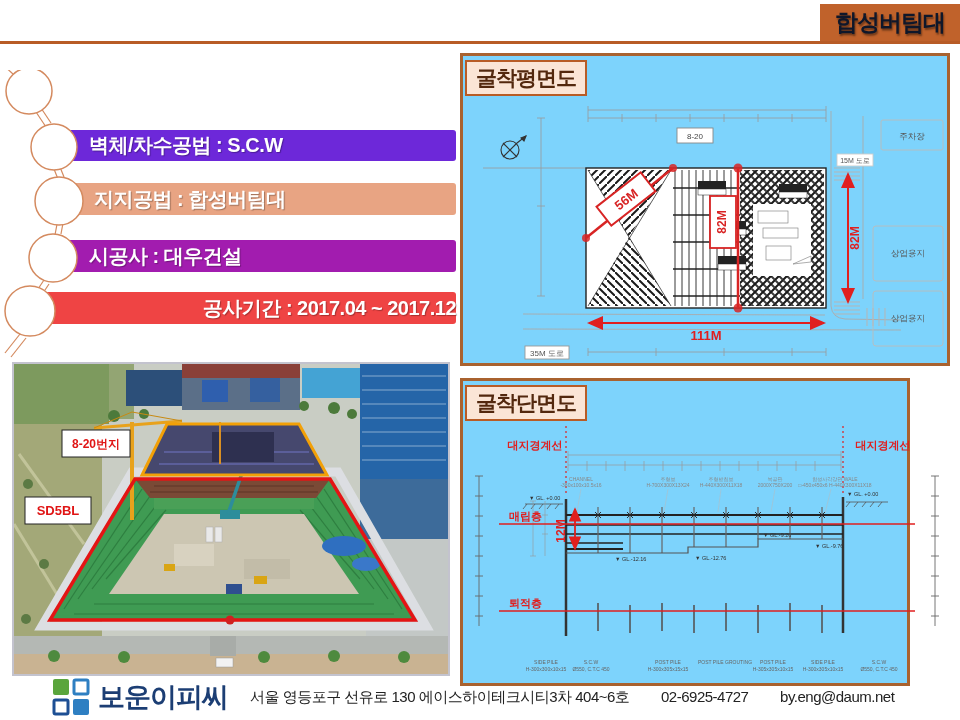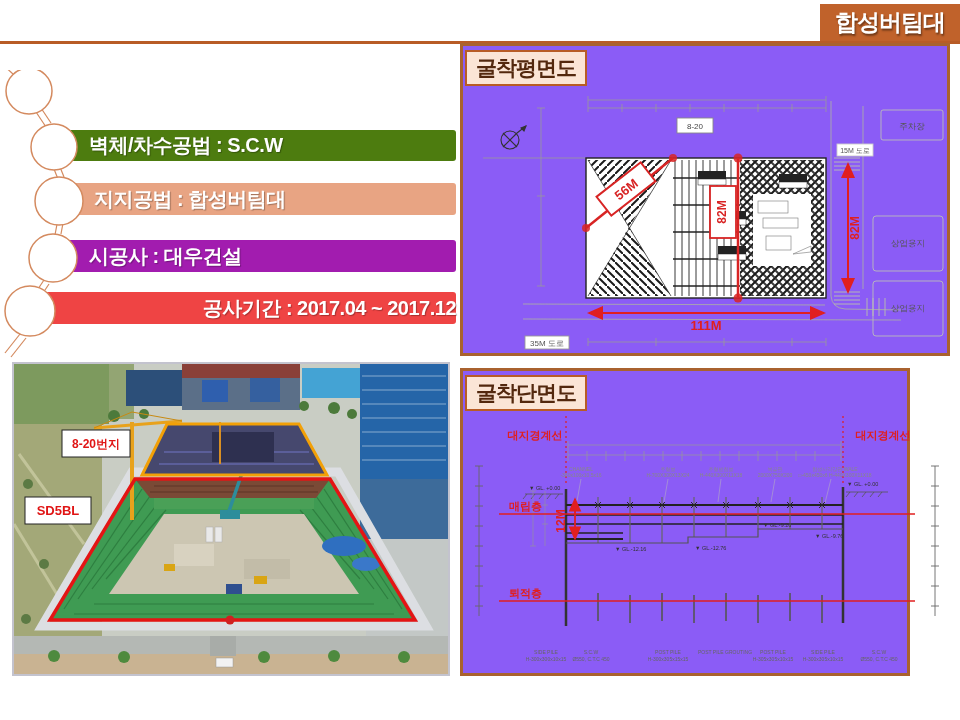--- a/index.html
+++ b/index.html
@@ -3,35 +3,35 @@
 <meta charset="utf-8">
 <style>
   html,body{margin:0;padding:0;background:#ffffff;}
   .slide{position:relative;width:960px;height:720px;background:#fff;overflow:hidden;
          font-family:"Liberation Sans",sans-serif;}
   
   .page-title{position:absolute;left:10px;top:6px;font-size:27px;font-weight:bold;
               color:#c00000;letter-spacing:-1px;text-shadow:1px 1px 1px rgba(120,120,120,.45);}
   .title-rule{position:absolute;left:0;top:41px;width:960px;height:3px;background:#b85c26;}
   .badge{position:absolute;left:820px;top:4px;width:140px;height:37px;background:#c0622b;
-         color:#ffffff;font-size:23px;font-weight:bold;display:flex;align-items:center;
+         color:#0f172a;font-size:23px;font-weight:bold;display:flex;align-items:center;
          justify-content:center;text-shadow:1px 2px 2px rgba(0,0,0,.45);letter-spacing:-1px;}
   
   .info{position:absolute;left:0;top:70px;width:458px;height:290px;}
   .bar{position:absolute;border-radius:3px;color:#fff;font-size:20px;font-weight:bold;
        display:flex;align-items:center;padding-left:34px;box-sizing:border-box;
        text-shadow:1px 1px 1px rgba(0,0,0,.3);letter-spacing:-0.5px;}
   .bar1{left:30px;top:5px;width:426px;height:31px;background:#a5562b;}
-  .bar2{left:55px;top:60px;width:401px;height:31px;background:#4d7c0f;}
+  .bar2{left:55px;top:60px;width:401px;height:31px;background:#6d28d9;}
   .bar3{left:60px;top:113px;width:396px;height:32px;background:#e8a483;}
   .bar4{left:55px;top:170px;width:401px;height:32px;background:#a21caf;}
   .bar5{left:32px;top:222px;width:424px;height:32px;background:#ef4444;justify-content:flex-end;}
   .info-overlay{position:absolute;left:0;top:0;pointer-events:none;}
   
-  .panel{position:absolute;border:3px solid #a9622f;background:#8b5cf6;box-sizing:border-box;}
+  .panel{position:absolute;border:3px solid #a9622f;background:#7dd3fc;box-sizing:border-box;margin-top:10px;}
   .plan-panel{left:460px;top:43px;width:490px;height:313px;}
   .section-panel{left:460px;top:368px;width:450px;height:308px;}
   .panel-label{position:absolute;left:2px;top:4px;width:118px;height:32px;background:#fbe5d6;
                border:2px solid #b85c26;color:#53280e;font-size:21px;font-weight:bold;
                display:flex;align-items:center;justify-content:center;z-index:3;letter-spacing:-1px;}
   .panel svg{position:absolute;left:0;top:0;}
   
   .photo{position:absolute;left:12px;top:362px;width:438px;height:314px;border:2px solid #c3c3ce;
          box-sizing:border-box;background:#cfd3ca;}
   
@@ -546,14 +546,28 @@
 
       <g>
         <rect x="48" y="66" width="68" height="27" fill="#ffffff" stroke="#222" stroke-width="1"></rect>
         <text x="82" y="84" text-anchor="middle" font-size="12" font-weight="bold" fill="#e01515">8-20번지</text>
         <rect x="11" y="133" width="66" height="27" fill="#ffffff" stroke="#222" stroke-width="1"></rect>
         <text x="44" y="151" text-anchor="middle" font-size="13" font-weight="bold" fill="#e01515">SD5BL</text>
       </g>
     </svg>
   </div>
 
+  <div class="footer">
+    <svg width="38" height="38" viewBox="0 0 38 38">
+      <rect x="1" y="1" width="16" height="16" rx="2" fill="#5aa53c"></rect>
+      <rect x="22" y="2" width="14" height="14" rx="1.5" fill="none" stroke="#2e7fc2" stroke-width="3"></rect>
+      <rect x="2" y="22" width="14" height="14" rx="1.5" fill="none" stroke="#1d4f94" stroke-width="3"></rect>
+      <rect x="21" y="21" width="16" height="16" rx="2" fill="#2e7fc2"></rect>
+    </svg>
+    <span class="company">보운이피씨</span>
+    <span class="address">
+      <span>서울 영등포구 선유로 130 에이스하이테크시티3차 404~6호</span><span class="addr-gap"></span>
+      <span>02-6925-4727</span><span class="addr-gap"></span>
+      <span>by.eng@daum.net</span>
+    </span>
+  </div>
 
 </div>
 
 </body></html>

